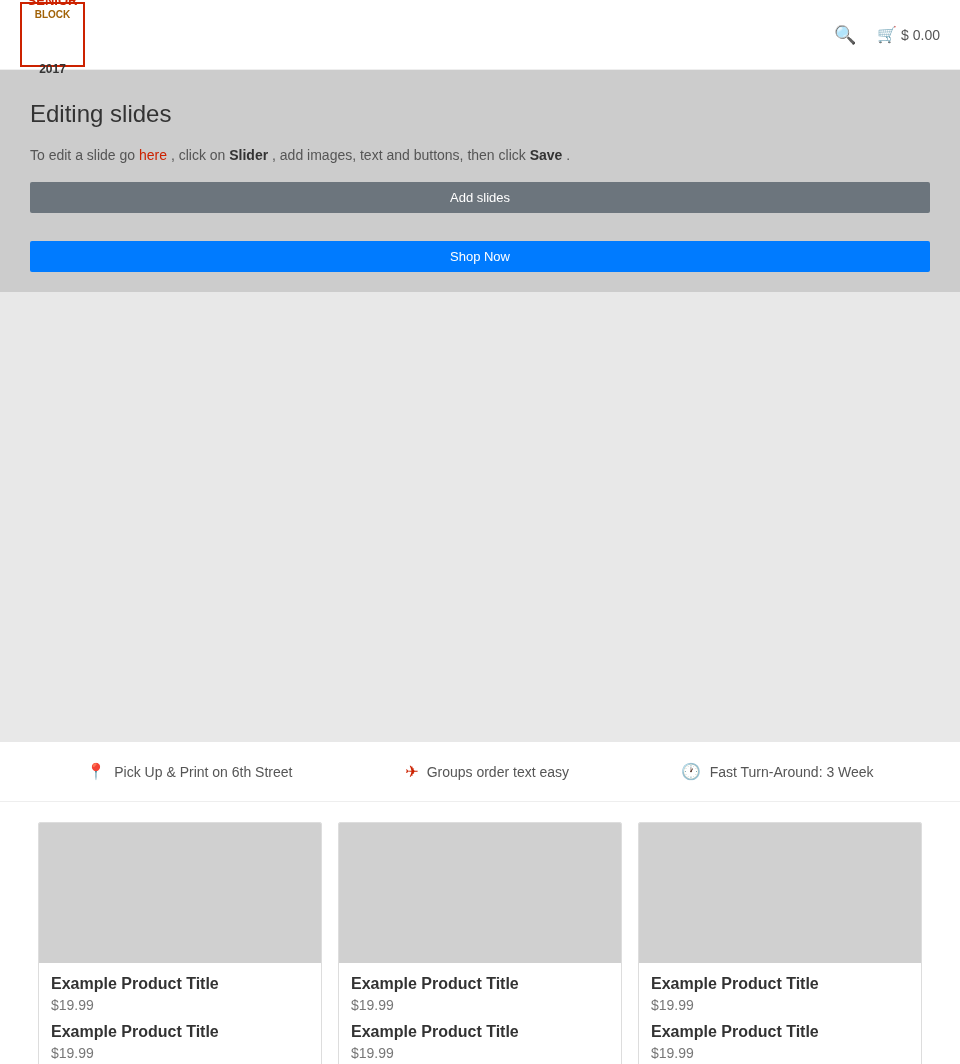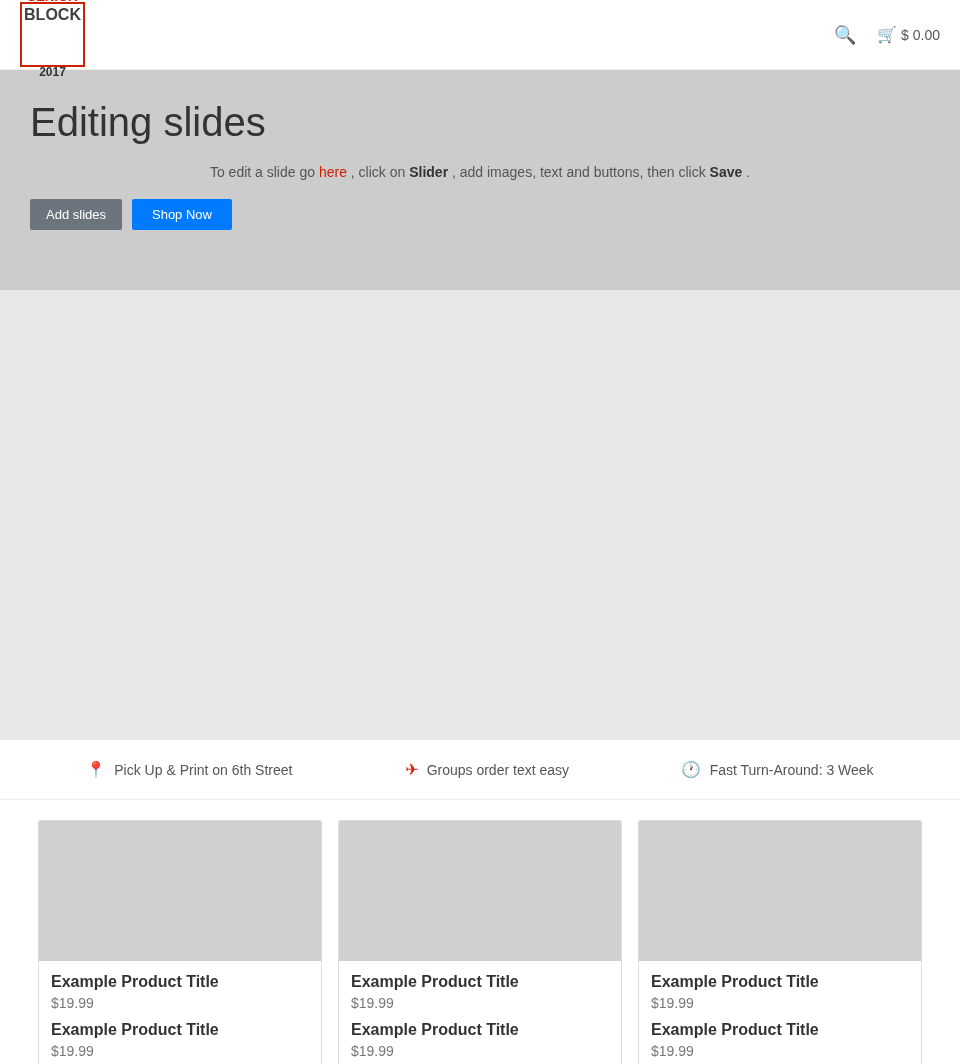--- a/index.html
+++ b/index.html
@@ -28,21 +28,21 @@
       align-items: center;
       justify-content: center;
       font-weight: bold;
       font-size: 11px;
       color: #cc2200;
       line-height: 1.2;
       text-align: center;
       padding: 4px;
     }
     .logo-box .senior { font-size: 13px; font-weight: 900; color: #cc2200; }
-    .logo-box .block { font-size: 16px; font-weight: 900; color: #404040; }
+    .logo-box .block { font-size: 10px; font-weight: 900; color: #a16207; }
     .logo-box .year { font-size: 12px; color: #333; font-weight: bold; margin-top: 41px; }
     .header-icons {
       display: flex;
       align-items: center;
       gap: 20px;
     }
     .search-icon-btn {
       background: none;
       border: none;
       cursor: pointer;
@@ -61,35 +61,34 @@
     }
     .cart-icon { font-size: 16px; color: #555; }
 
     
     .banner {
       background: #ccc;
       padding: 30px 30px 20px 30px;
       min-height: 220px;
     }
     .banner h1 {
-      font-size: 40px;
+      font-size: 24px;
       font-weight: 300;
       color: #333;
       margin-bottom: 16px;
     }
     .banner p {
       font-size: 14px;
       color: #555;
       margin-bottom: 16px;
       line-height: 1.6;
-      text-align: center;
     }
     .banner p a { color: #cc2200; text-decoration: none; }
     .banner p strong { color: #333; }
-    .banner-buttons { display: flex; gap: 10px; }
+    .banner-buttons { display: flex; gap: 28px; flex-direction: column; }
     .btn-add-slides {
       background: #6c757d;
       color: #fff;
       border: none;
       padding: 8px 16px;
       cursor: pointer;
       font-size: 13px;
       border-radius: 2px;
     }
     .btn-shop-now {

